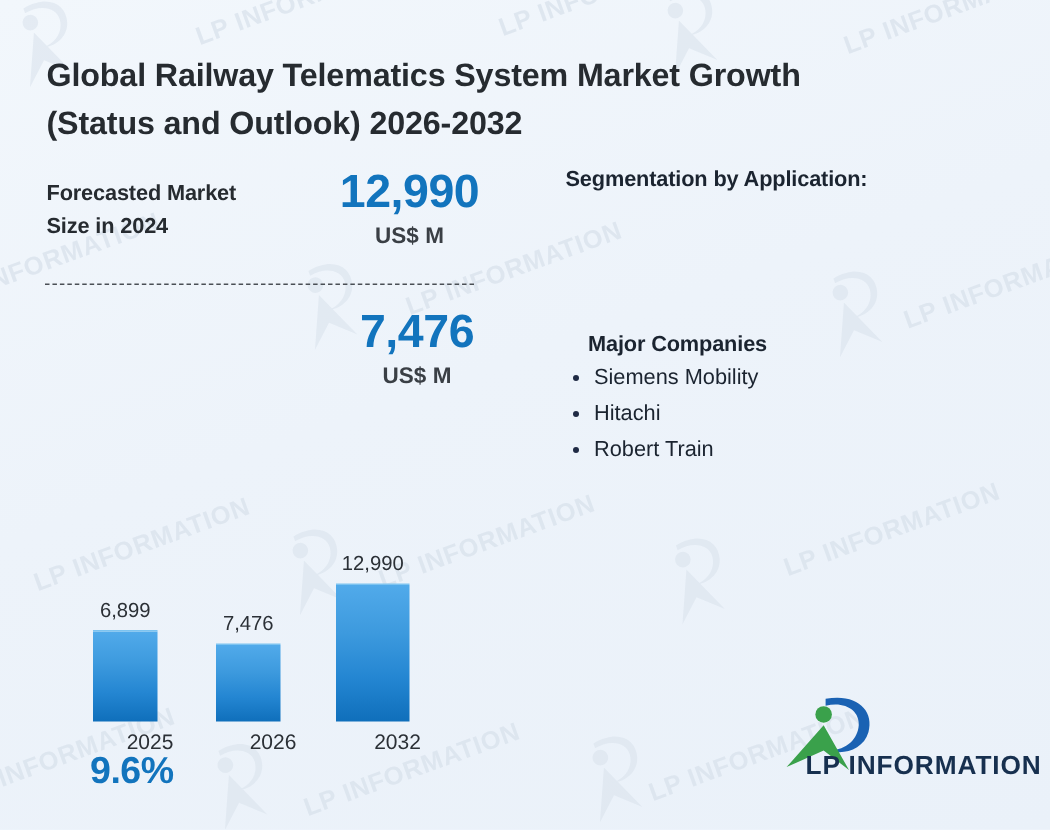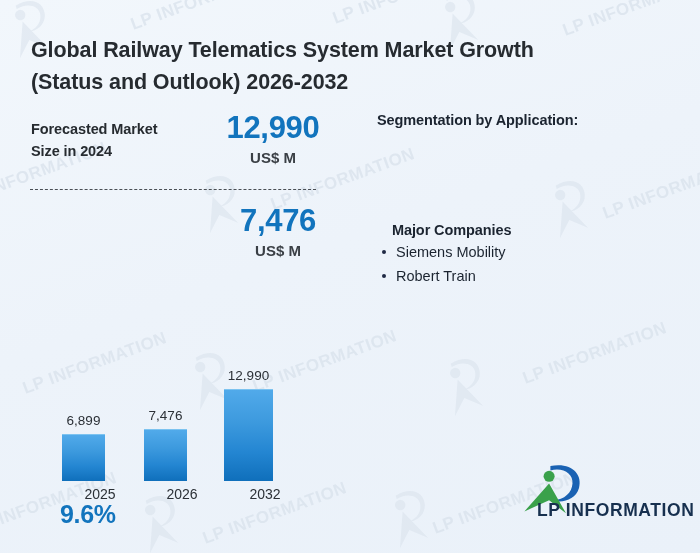--- a/index.html
+++ b/index.html
@@ -189,21 +189,21 @@
     left: 50%;
     transform: translateX(-50%);
     top: 100%;
     margin-top: 5px;
     font-size: 14px;
     color: #2b3036;
     line-height: 18px;
     white-space: nowrap;
     padding-left: 33px;
   }
-  #bar-2025 { left: 22px;  width: 43px; height: 46px; }
+  #bar-2025 { left: 22px;  width: 43px; height: 60px; }
   #bar-2026 { left: 104px; width: 43px; height: 51px; }
   #bar-2032 { left: 184px; width: 49px; height: 91px; }
 
   
   #cagr {
     position: absolute;
     left: 60px;
     top: 500px;
     z-index: 3;
     display: flex;
@@ -362,20 +362,21 @@
   <div class="stat-value-wrap" id="stat2-value">
     <span class="stat-num">7,476</span>
     <span class="stat-unit">US$ M</span>
   </div>
 
   <div class="panel-head" id="seg-head">Segmentation by Application:</div>
 
   <div class="panel-head" id="comp-head">Major Companies</div>
   <ul class="bullets" id="comp-list">
     <li>Siemens Mobility</li>
+    <li>Hitachi</li>
     <li>Robert Train</li>
   </ul>
 
   <div id="chart">
     <div class="bar-group" id="bar-2025">
       <span class="bar-value">6,899</span>
       <div class="bar-rect" style="height:100%"></div>
       <span class="bar-year">2025</span>
     </div>
     <div class="bar-group" id="bar-2026">

